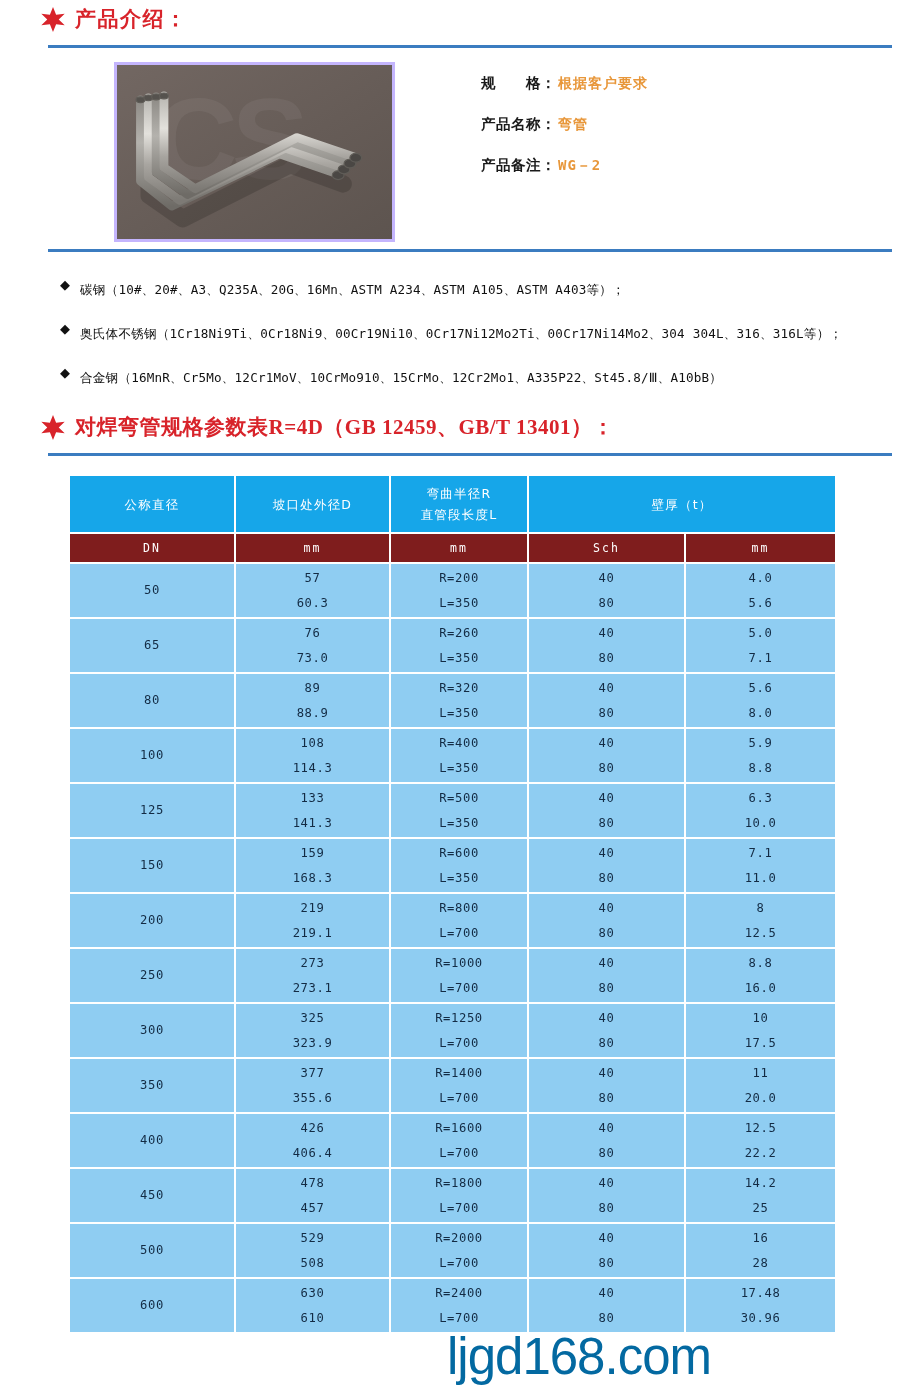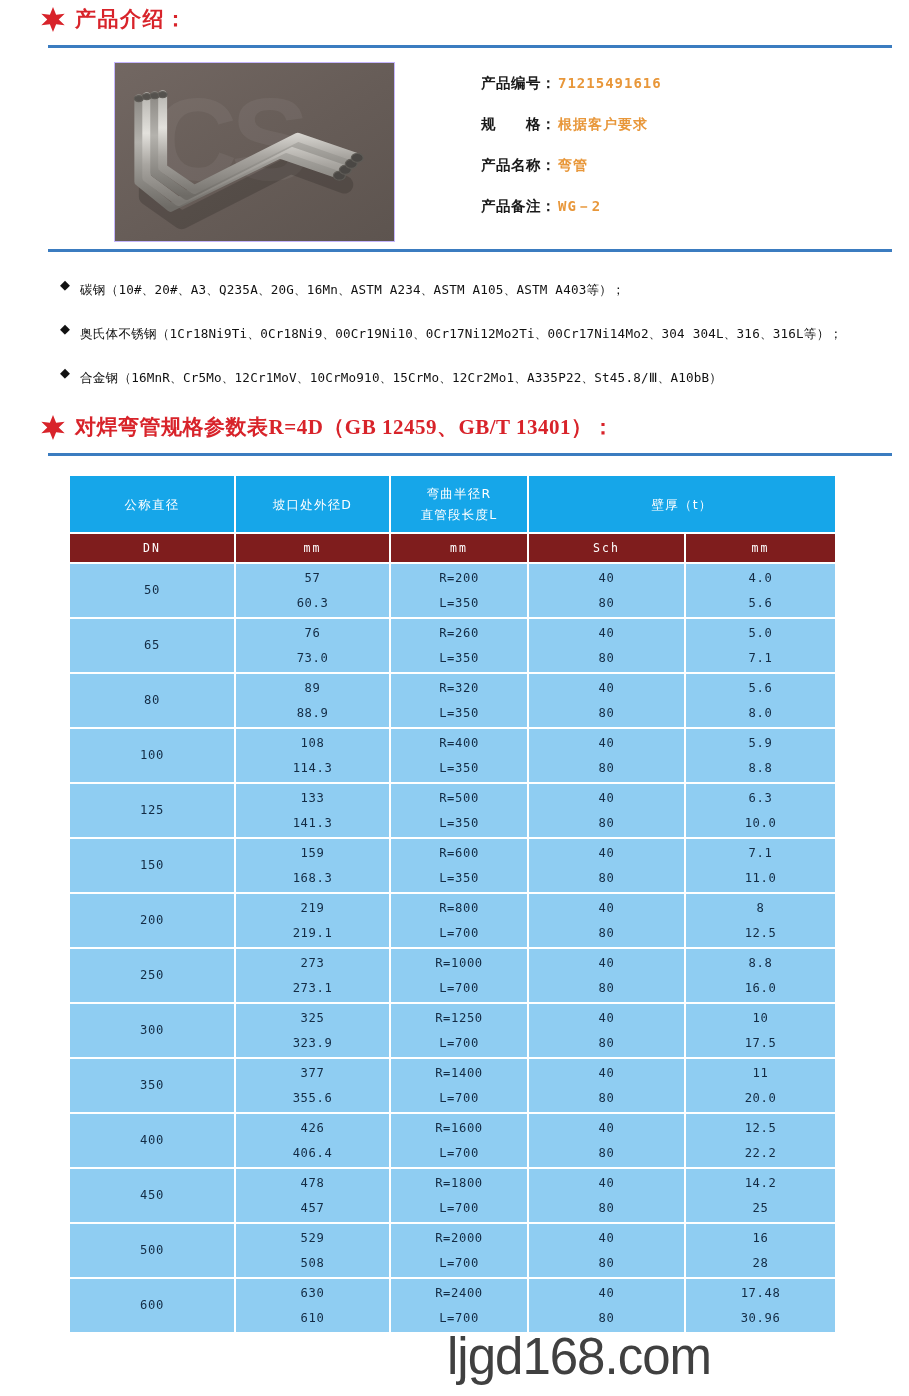--- a/index.html
+++ b/index.html
@@ -61,21 +61,21 @@
     margin-top: 14px;
     padding-left: 114px;
   }
   .product-photo {
     width: 281px;
     height: 180px;
     flex: 0 0 281px;
     position: relative;
     overflow: hidden;
     background: #15803d;
-    border: 1px solid #c4b5fd;
+    border: 3px solid #c4b5fd;
     box-sizing: border-box;
   }
   .photo-svg {
     position: absolute;
     left: 0; top: 0;
     width: 100%;
     height: 100%;
   }
 
   .spec-list {
@@ -194,21 +194,21 @@
   col.c-mm   { width: 149px; }
 
   
   .watermark {
     position: absolute;
     left: 447px;
     top: 1327px;
     font-family: "Liberation Sans", "DejaVu Sans", sans-serif;
     font-size: 51px;
     font-weight: normal;
-    color: #404040;
+    color: #0369a1;
     letter-spacing: -1px;
     white-space: nowrap;
     pointer-events: none;
   }
 </style>
 </head>
 <body>
 
 <div class="page">
 
@@ -260,24 +260,20 @@
           <ellipse cx="24" cy="36" rx="4.5" ry="3" fill="#55524e"></ellipse>
           <ellipse cx="32" cy="34" rx="4.5" ry="3" fill="#55524e"></ellipse>
           <ellipse cx="40" cy="33" rx="4.5" ry="3" fill="#55524e"></ellipse>
           <ellipse cx="48" cy="32" rx="4.5" ry="3" fill="#55524e"></ellipse>
         </g>
       </svg>
     </div>
 
     <div class="spec-list">
       <div class="spec-row">
-        <span class="spec-label">产品编号：</span>
-        <span class="spec-value">71215491616</span>
-      </div>
-      <div class="spec-row">
         <span class="spec-label">规　　格：</span>
         <span class="spec-value cjk">根据客户要求</span>
       </div>
       <div class="spec-row">
         <span class="spec-label">产品名称：</span>
         <span class="spec-value cjk">弯管</span>
       </div>
       <div class="spec-row">
         <span class="spec-label">产品备注：</span>
         <span class="spec-value">WG－2</span>

